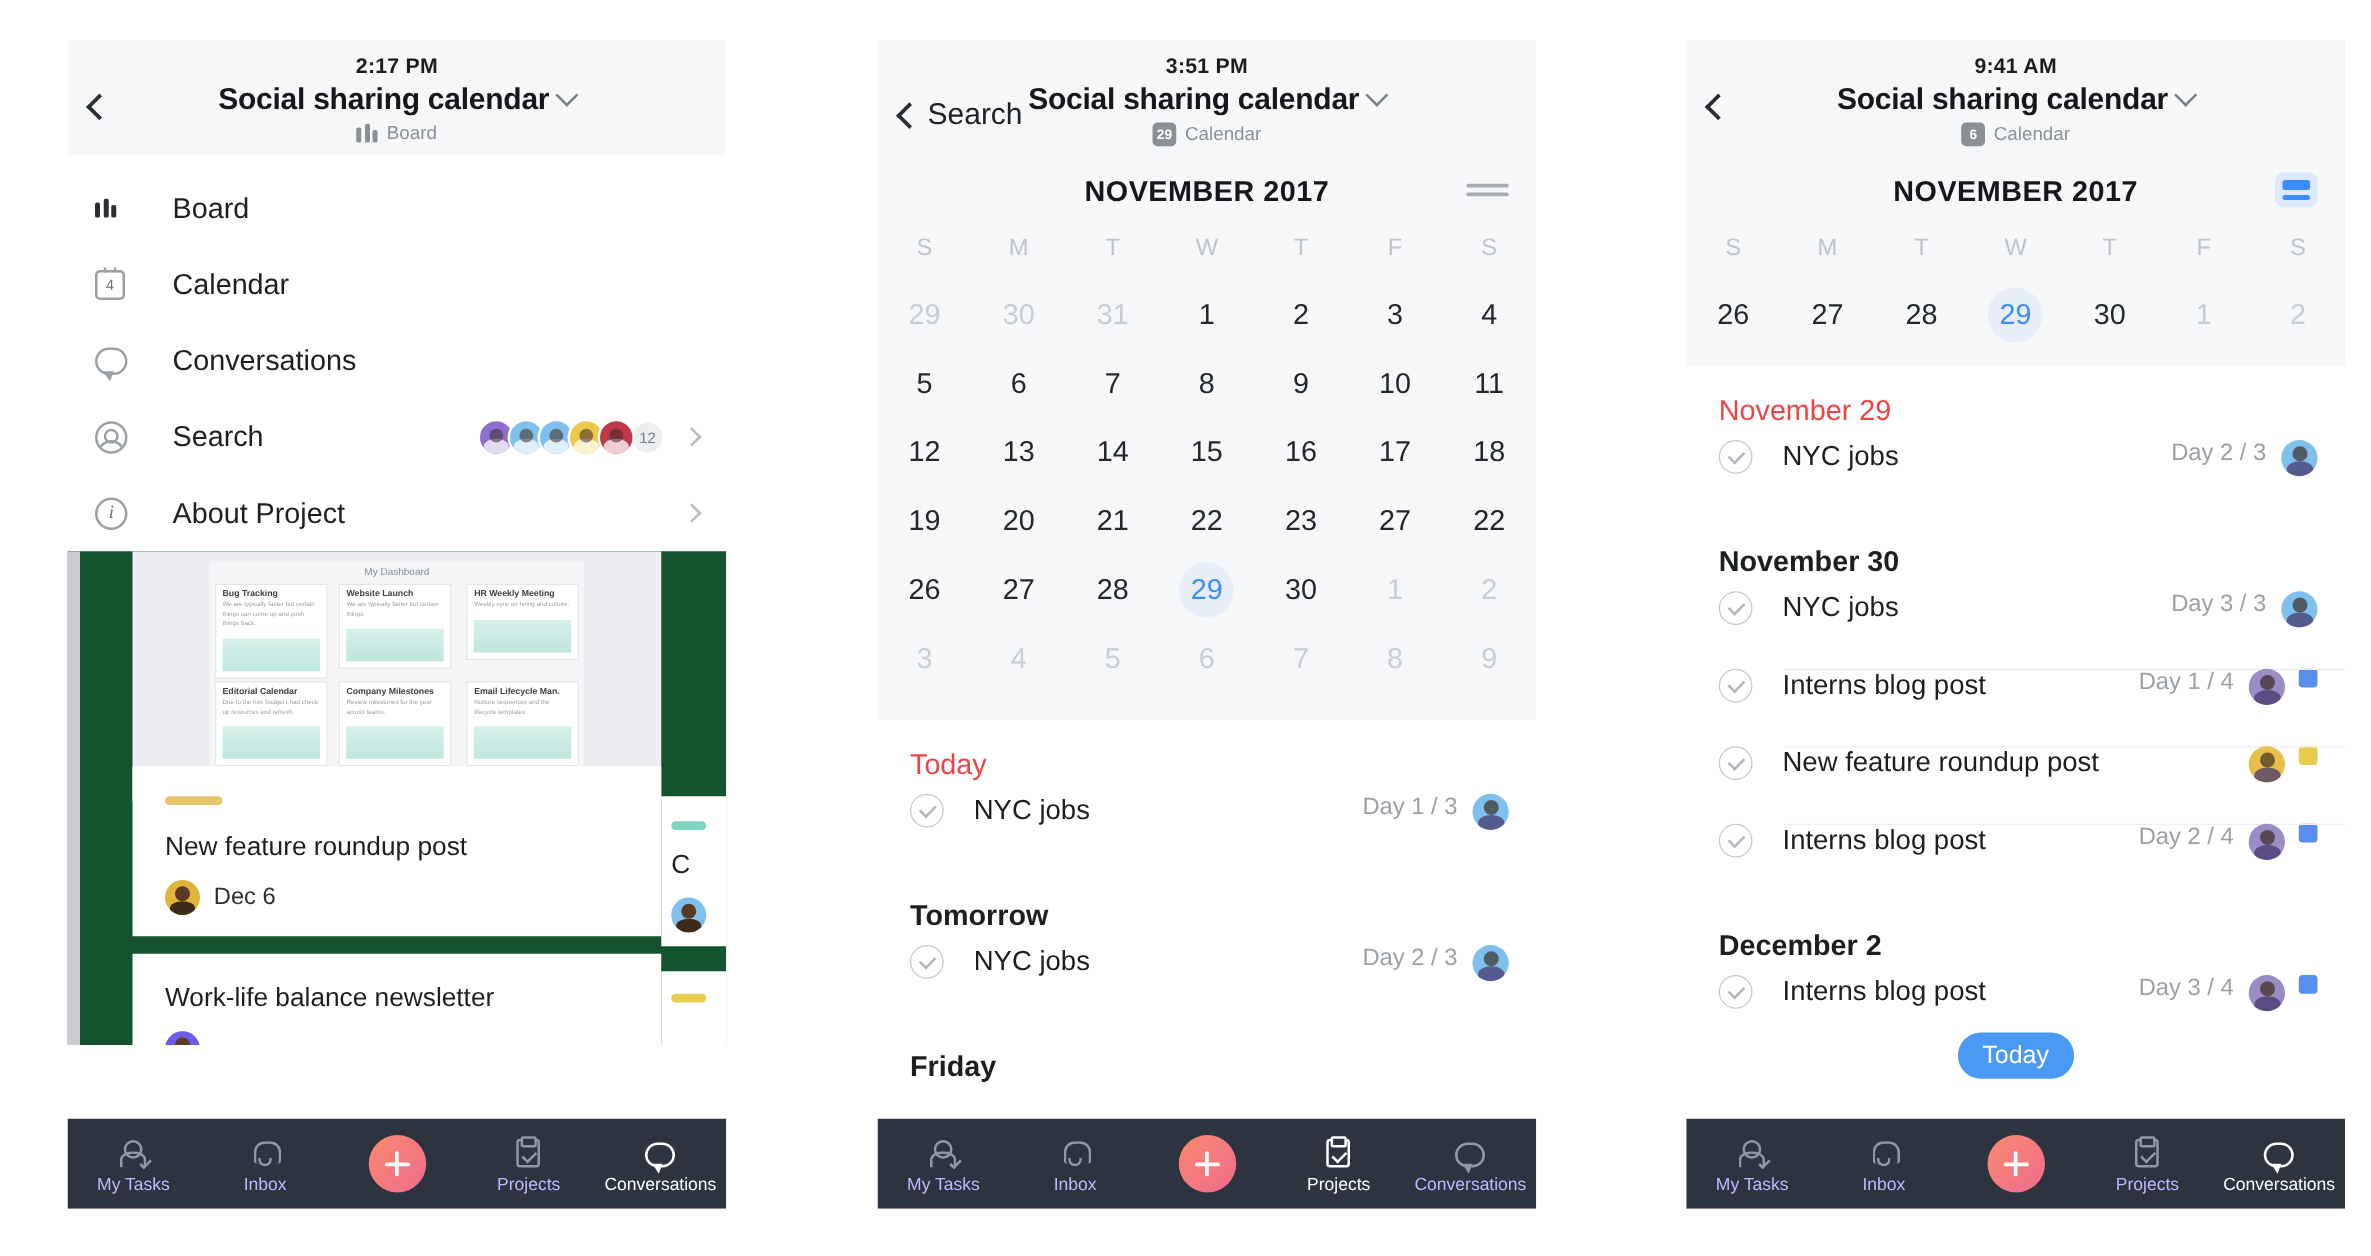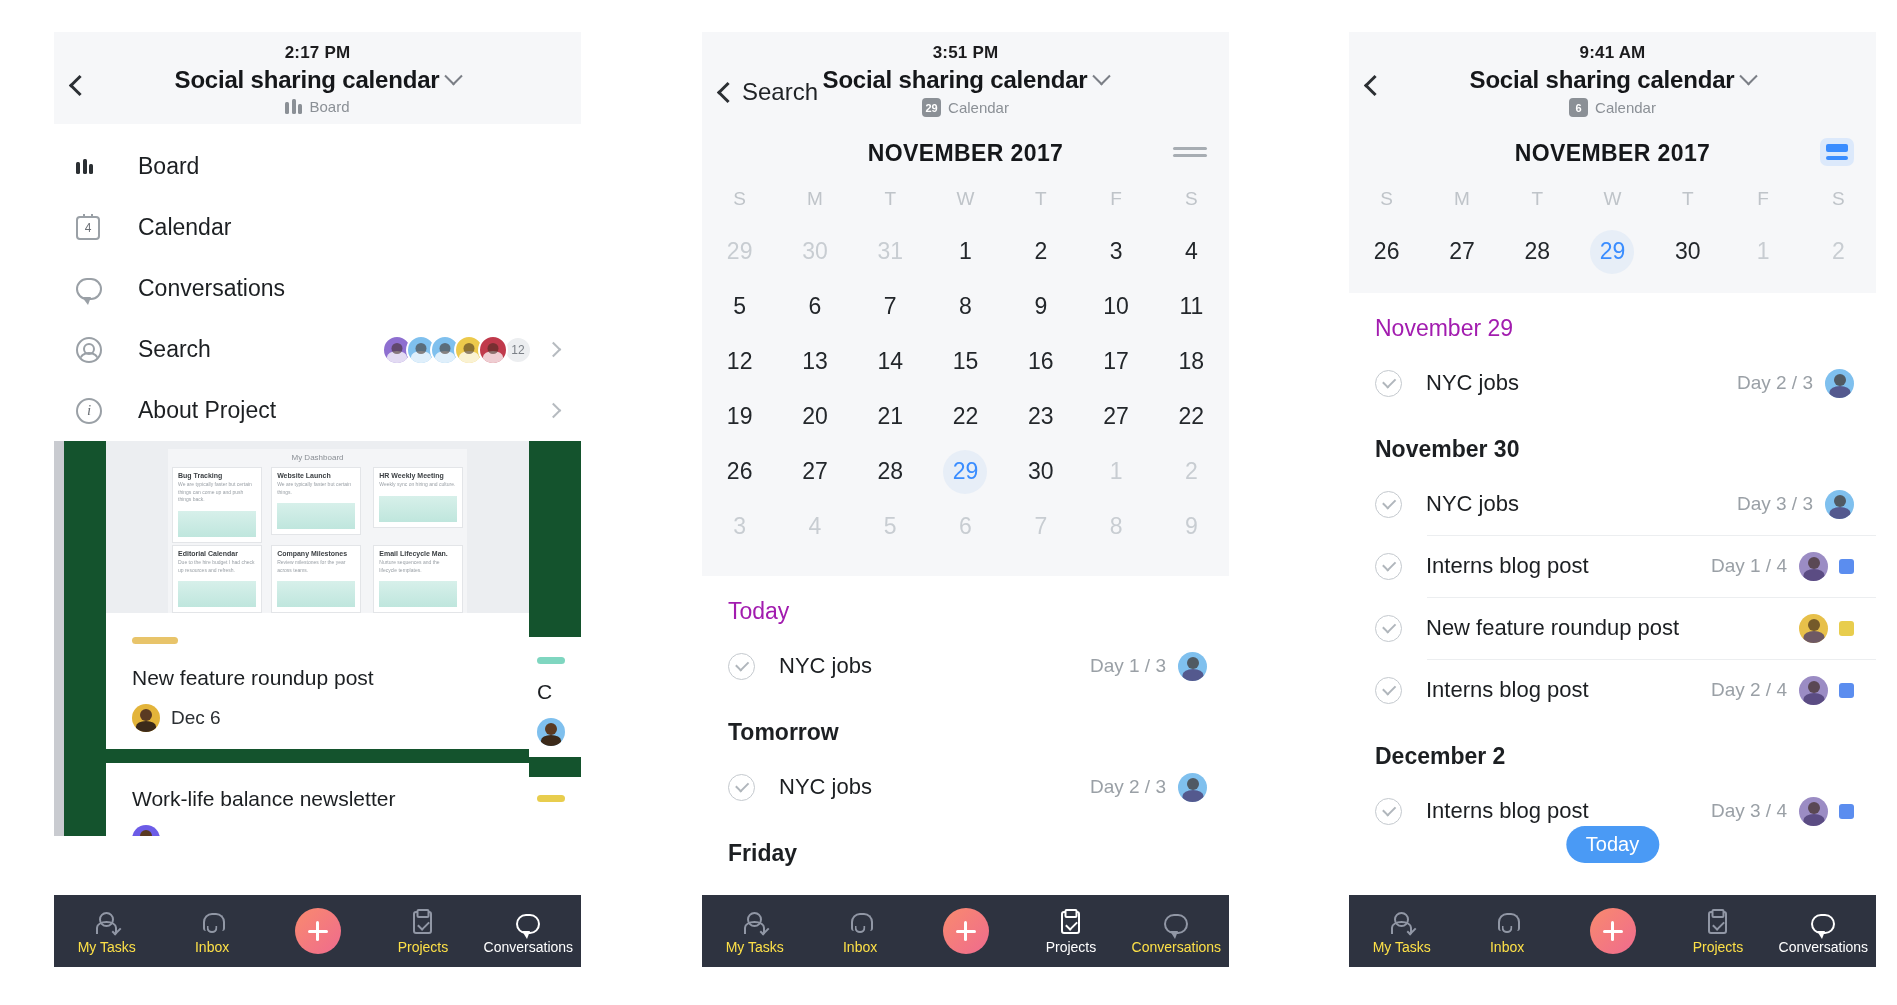--- a/index.html
+++ b/index.html
@@ -113,22 +113,22 @@
   .date-cell.today { color:#3a8dff; }
   .date-cell.today::before{ content:""; position:absolute; left:50%; top:50%; transform:translate(-50%,-50%);
      width:44px; height:44px; border-radius:50%; background:#e7eef7; z-index:0; }
   .date-cell span{ position:relative; z-index:1; }
   .dot { position:absolute; left:50%; transform:translateX(-50%); bottom:5px; width:5px; height:5px;
      border-radius:50%; background:#9fc8f5; z-index:2; }
 
   
   .tasklist { padding: 0 0 10px; background:#fff; }
   .day-head { font-size:23px; font-weight:700; color:#1c1f22; padding: 22px 26px 10px; }
-  .day-head.today { color:#a21caf; font-weight:400; }
-  .task-row { display:flex; align-items:center; height:62px; padding:0 22px 0 26px; position:relative; }
+  .day-head.today { color:#ef4444; font-weight:400; }
+  .task-row { display:flex; align-items:flex-start; height:62px; padding:0 22px 0 26px; position:relative; }
   .task-row + .task-row::before { content:""; position:absolute; top:0; left:78px; right:0; height:1px; background:#eceef0; }
   .check { width:27px; height:27px; border-radius:50%; border:1.6px solid #c4c9ce; display:flex;
      align-items:center; justify-content:center; flex:none; }
   .check::after{ content:""; width:10px; height:5.5px; border-left:2px solid #b0b6bc; border-bottom:2px solid #b0b6bc;
      transform: rotate(-45deg) translate(1px,-1px); }
   .task-name { font-size:22px; color:#1c1f22; margin-left:24px; white-space:nowrap; }
   .flex-sp { flex:1; }
   .task-days { font-size:19px; color:#9aa0a6; margin-right:12px; white-space:nowrap; }
   .task-av { width:29px;height:29px;border-radius:50%;position:relative;overflow:hidden;flex:none; }
   .task-av::after{ content:""; position:absolute; left:50%; top:5px; transform:translateX(-50%);
@@ -137,21 +137,21 @@
      width:21px;height:12px;border-radius:50% 50% 0 0;background:rgba(70,55,110,.75); }
   .task-sq { width:15px; height:15px; border-radius:3px; margin-left:11px; flex:none; }
 
   .today-pill { position:absolute; left:50%; transform:translateX(-50%); background:#4a9af5; color:#fff;
      font-size:20px; font-weight:500; padding:7px 20px; border-radius:20px; z-index:30; }
 
   
   .tabbar { position:absolute; left:0; right:0; bottom:0; height:72px; background:#2e3340; display:flex;
      align-items:center; z-index:40; }
   .tab { flex:1; display:flex; flex-direction:column; align-items:center; justify-content:center; gap:5px; }
-  .tab-label { font-size:14px; color:#fde047; }
+  .tab-label { font-size:14px; color:#c4b5fd; }
   .tab.active .tab-label { color:#ffffff; }
   .tab-ico { height:26px; display:flex; align-items:flex-end; }
   .ic-person { width:20px;height:22px;position:relative; }
   .ic-person::before{ content:""; position:absolute; top:0; left:2px; width:11px;height:11px;
      border:2px solid #9197a5; border-radius:50%; }
   .ic-person::after{ content:""; position:absolute; bottom:0; left:-1px; width:17px;height:11px;
      border:2px solid #9197a5; border-radius:50% 50% 0 0; border-bottom:none; }
   .ic-check-sm{ position:absolute; right:-4px; bottom:1px; width:9px;height:5px;
      border-left:2px solid #9197a5; border-bottom:2px solid #9197a5; transform:rotate(-45deg); }
   .ic-bell { width:20px;height:22px;position:relative; }

